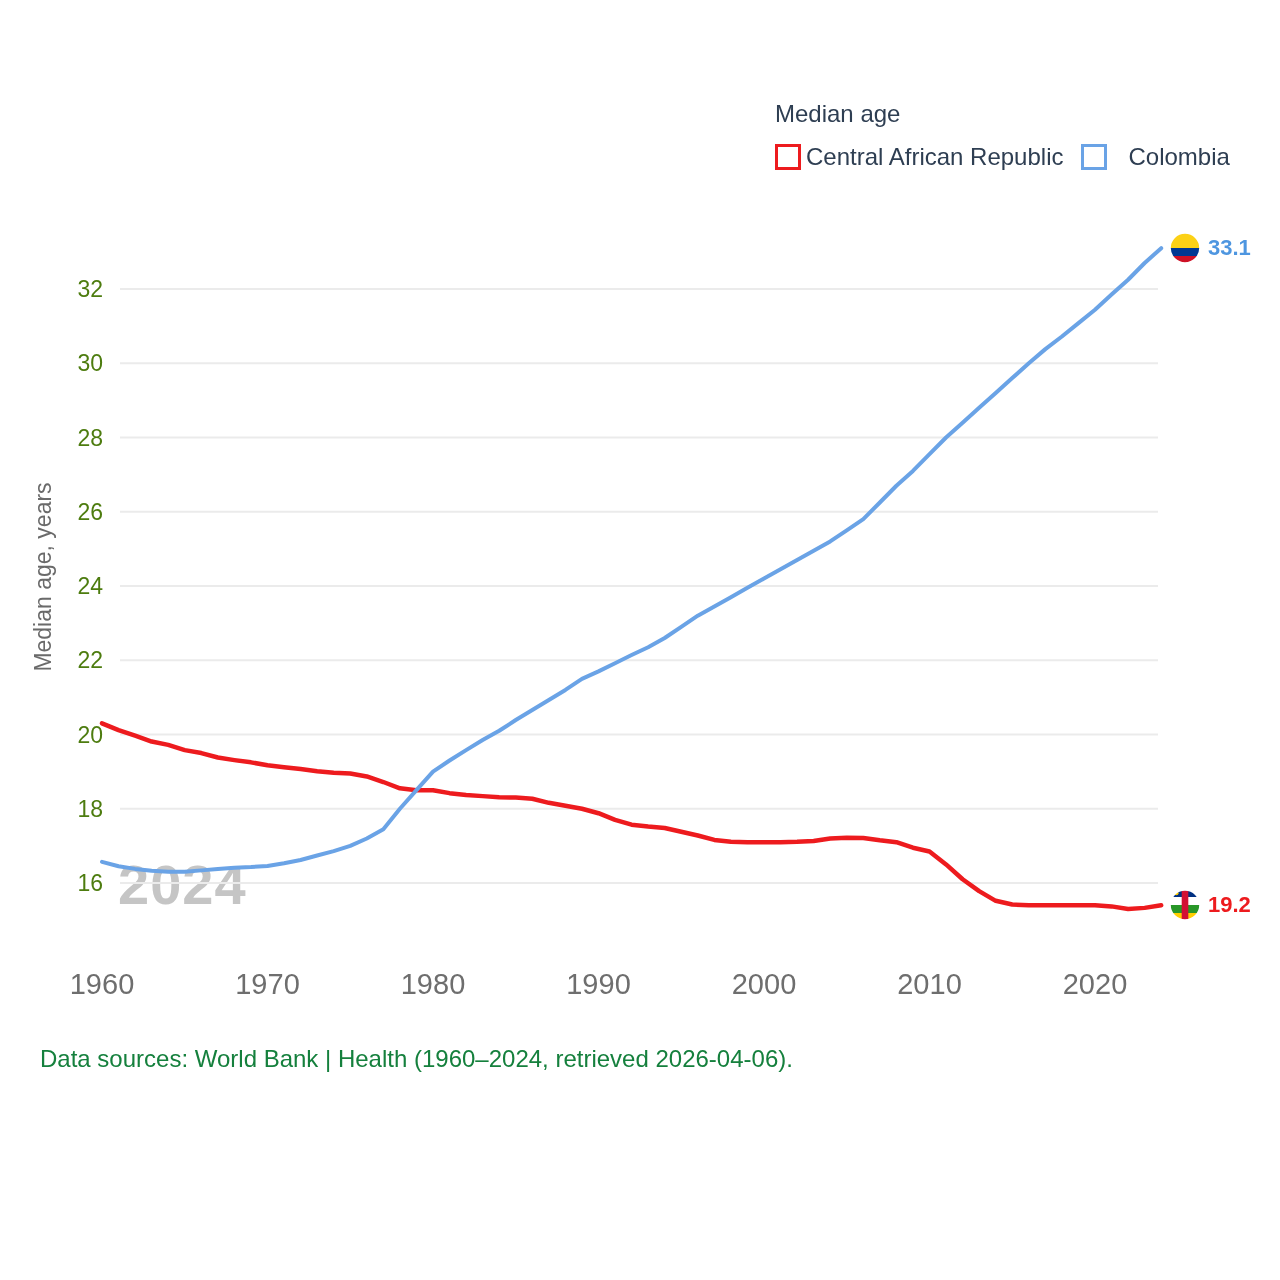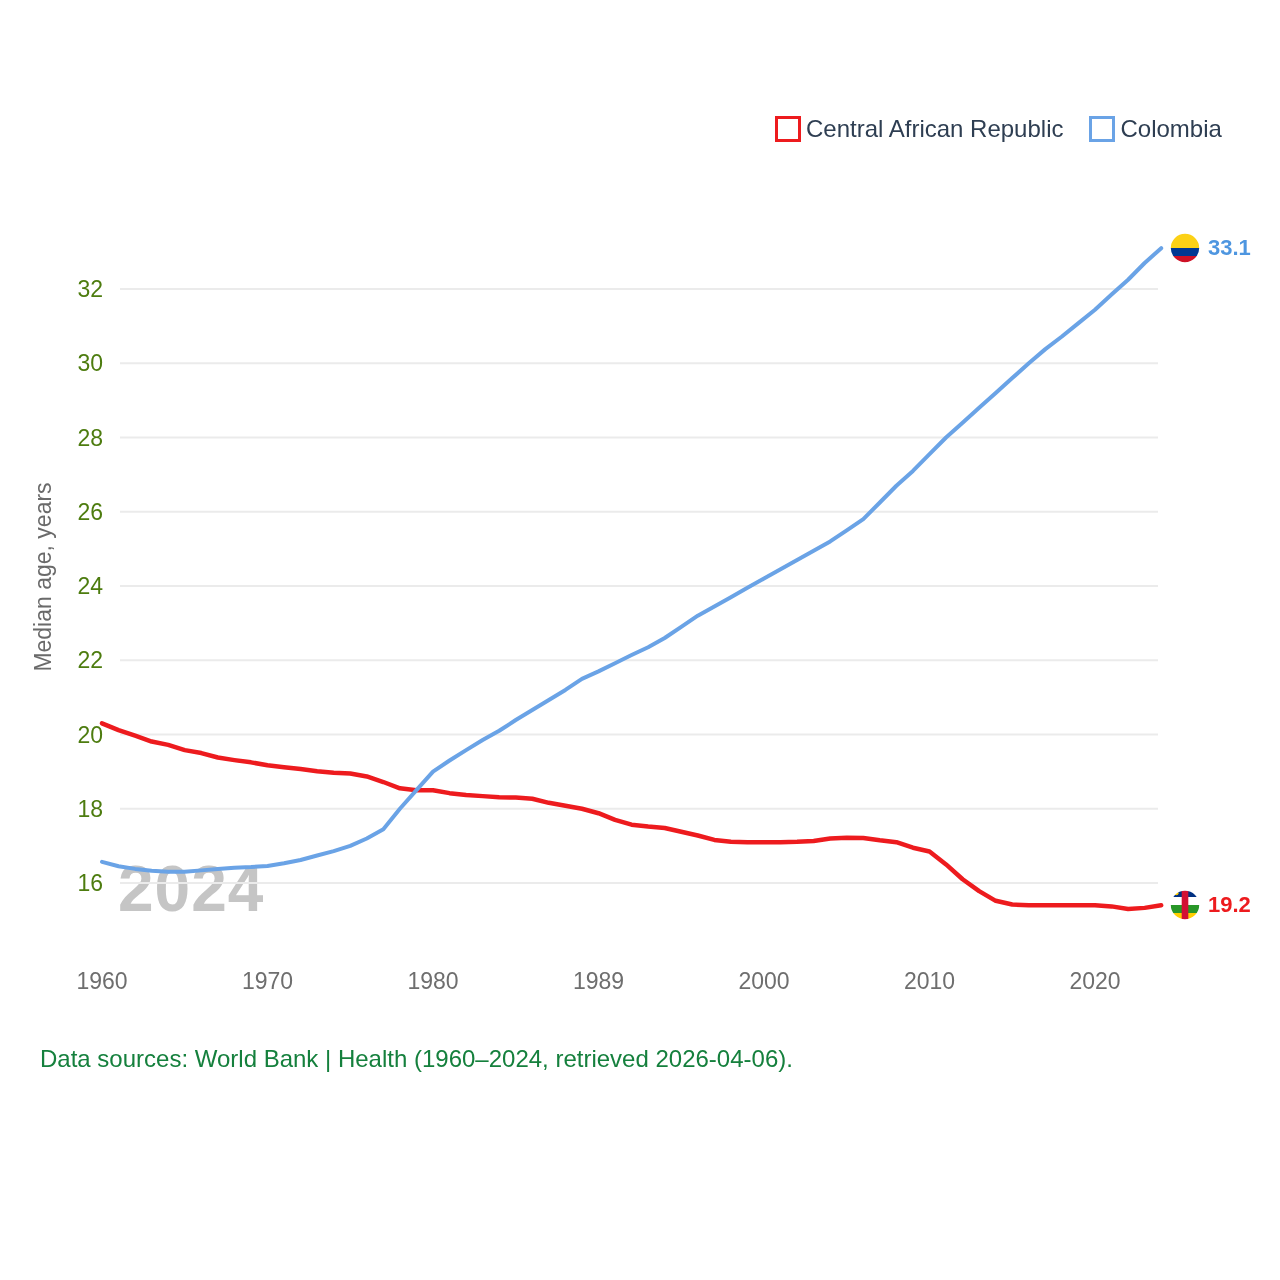--- a/index.html
+++ b/index.html
@@ -1,30 +1,30 @@
 <!DOCTYPE html>
 <html><head>
 <meta charset="utf-8">
 <style>
   html,body{margin:0;padding:0;background:#ffffff;}
   .stage{position:relative;width:1280px;height:1280px;background:#ffffff;overflow:hidden;
          font-family:"Liberation Sans", sans-serif;}
   #plot{position:absolute;left:0;top:0;z-index:2;}
-  .watermark{position:absolute;left:118px;top:857px;z-index:1;font-size:64px;line-height:1;
+  .watermark{position:absolute;left:118px;top:857px;z-index:1;font-size:56px;line-height:1;
              font-weight:700;color:#c5c5c5;letter-spacing:1px;}
   .ytitle{position:absolute;left:43px;top:577px;transform:translate(-50%,-50%) rotate(-90deg);
           white-space:nowrap;color:#6a6a6a;font-size:23px;z-index:3;}
   .y-tick{position:absolute;left:28px;width:75px;height:30px;line-height:30px;text-align:right;
           color:#4d7c0f;font-size:23px;z-index:3;}
-  .x-tick{position:absolute;top:968px;transform:translateX(-50%);color:#6e6e6e;font-size:23px;z-index:3;}
+  .x-tick{position:absolute;top:968px;transform:translateX(-50%);color:#6e6e6e;font-size:29px;z-index:3;}
   .legend{position:absolute;left:775px;top:100px;z-index:4;color:#2e3e52;}
   .legend-title{font-size:24px;line-height:28px;}
   .legend-items{display:flex;align-items:center;margin-top:15px;}
   .legend-item{display:flex;align-items:center;font-size:24px;cursor:pointer;}
-  .legend-item + .legend-item{margin-left:26px;}
+  .legend-item + .legend-item{margin-left:18px;gap:16px;}
   .swatch{display:inline-block;width:20px;height:20px;background:#fff;border:3px solid #000;margin-right:5px;}
   .endlab{position:absolute;left:1169px;display:flex;align-items:center;z-index:4;}
   .endlab .val{margin-left:7px;font-size:22px;font-weight:bold;}
   .footer{position:absolute;left:40px;color:#15803d;font-size:24px;z-index:3;white-space:nowrap;}
   .footer.l1{top:1045px;}
   .footer.l2{top:1083px;}
 </style>
 </head>
 <body>
 
@@ -56,27 +56,28 @@
       <div class="y-tick" style="top: 571px;">24</div>
       <div class="y-tick" style="top: 496.75px;">26</div>
       <div class="y-tick" style="top: 422.5px;">28</div>
       <div class="y-tick" style="top: 348.25px;">30</div>
       <div class="y-tick" style="top: 274px;">32</div>
     </div>
   <div id="x-ticks">
       <div class="x-tick" style="left: 102px;">1960</div>
       <div class="x-tick" style="left: 267.5px;">1970</div>
       <div class="x-tick" style="left: 433px;">1980</div>
-      <div class="x-tick" style="left: 598.5px;">1989</div>
+      <div class="x-tick" style="left: 598.5px;">1990</div>
       <div class="x-tick" style="left: 764px;">2000</div>
       <div class="x-tick" style="left: 929.5px;">2010</div>
       <div class="x-tick" style="left: 1095px;">2020</div>
     </div>
 
   <div class="legend">
+    <div class="legend-title">Median age</div>
     <div class="legend-items">
       <div class="legend-item">
         <span class="swatch" id="sw0" style="border-color: rgb(237, 27, 30);"></span>
         <span>Central African Republic</span>
       </div>
       <div class="legend-item">
         <span class="swatch" id="sw1" style="border-color: rgb(106, 163, 230);"></span>
         <span>Colombia</span>
       </div>
     </div>

